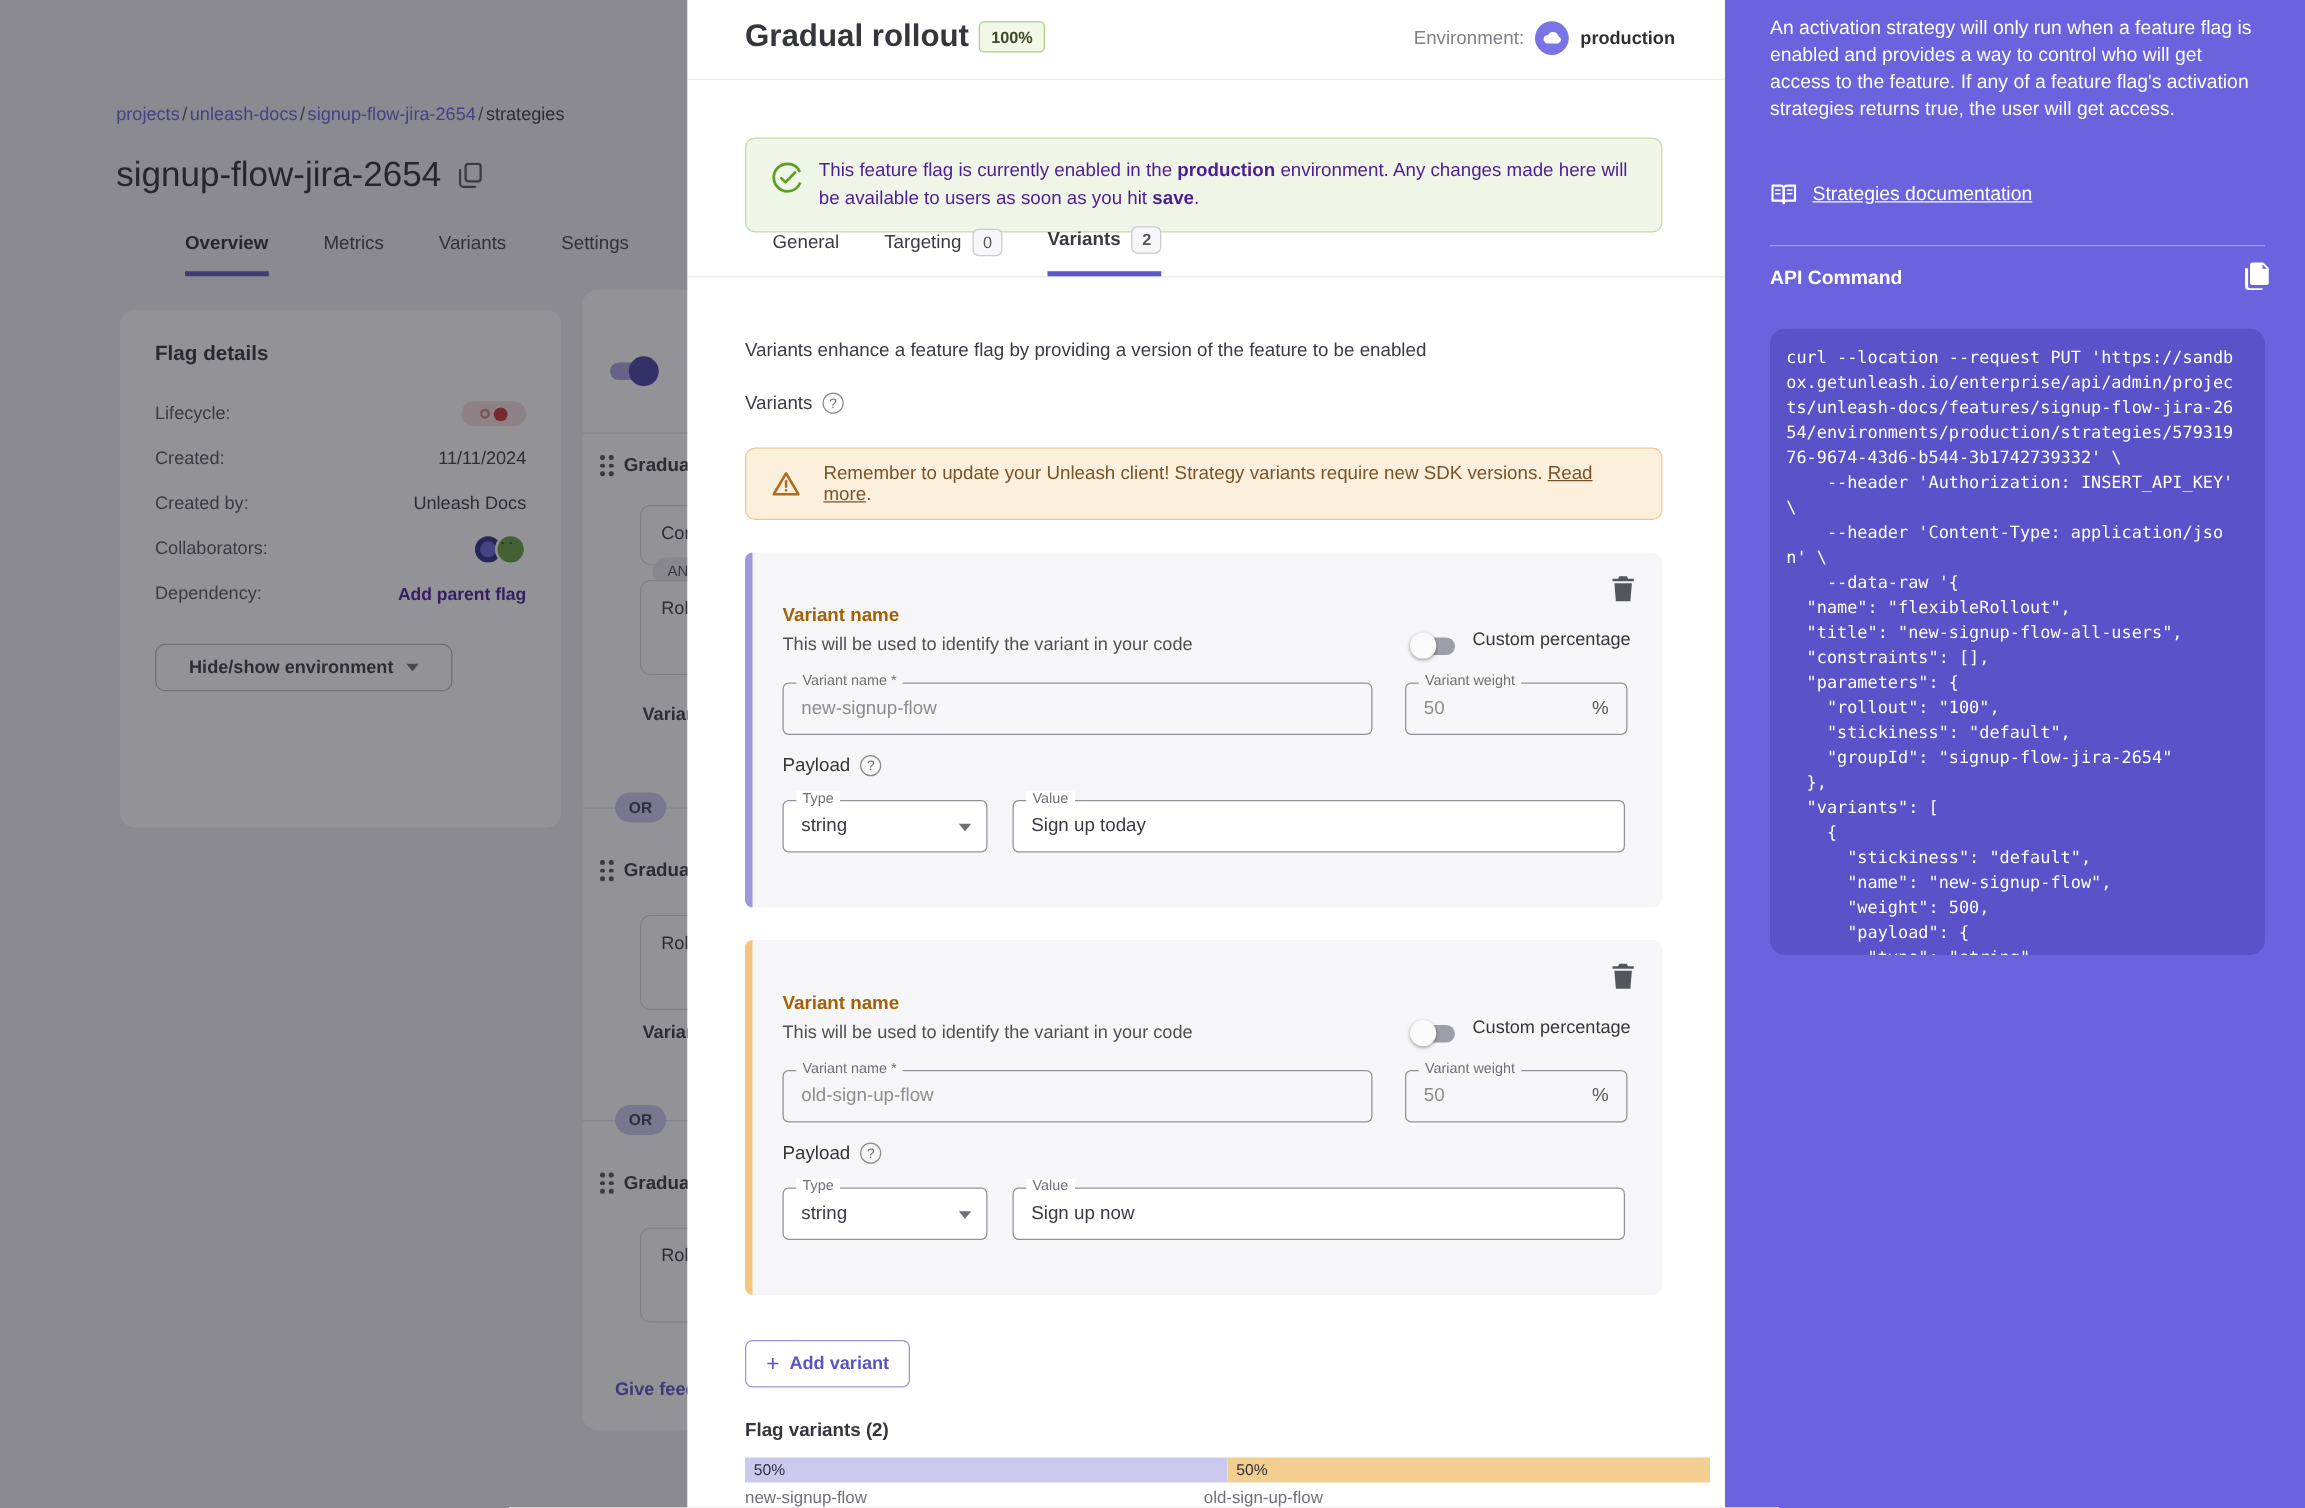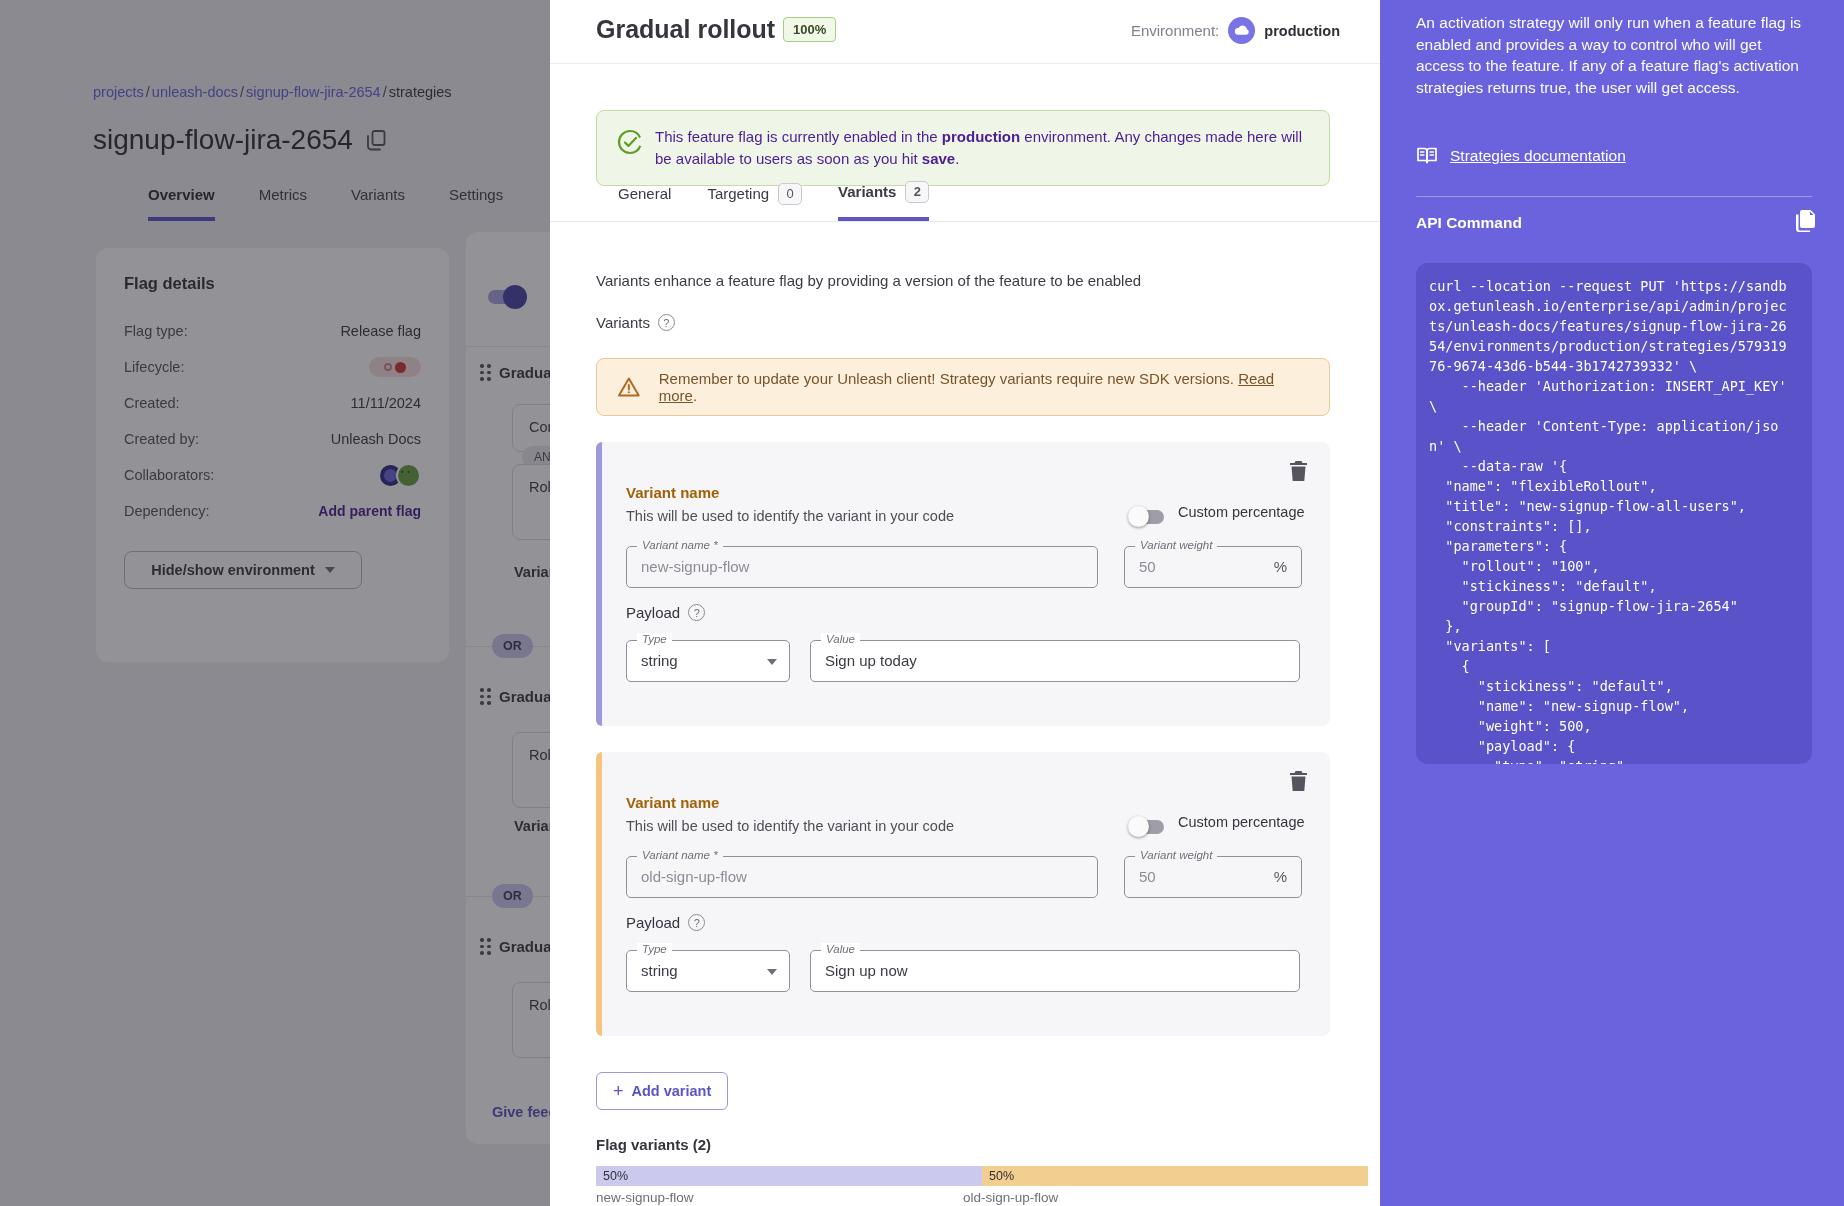--- a/index.html
+++ b/index.html
@@ -90,21 +90,21 @@
   .variant-card { position:absolute; left:46px; width:734px; height:284px; background:#F6F6F9; border-radius:8px; }
   .variant-card .stripe { position:absolute; left:0; top:0; bottom:0; width:6px; border-radius:8px 0 0 8px; }
   .vc-trash { position:absolute; right:22px; top:18px; }
   .vc-name-label { position:absolute; left:30px; top:42px; font-size:15px; font-weight:600; color:#a16207; }
   .vc-sub { position:absolute; left:30px; top:66px; font-size:14.5px; color:#4E4E57; }
   .toggle-off { position:absolute; width:34px; height:14px; background:#9E9EA8; border-radius:7px; }
   .toggle-off::after { content:""; position:absolute; left:-2px; top:-4px; width:21px; height:21px; background:#FAFAFA; border-radius:50%;
     box-shadow:0 1px 3px rgba(0,0,0,0.4); }
   .vc-custom { position:absolute; left:582px; top:62px; font-size:14.5px; color:#35353E; }
   .field { position:absolute; border:1px solid #90909B; border-radius:5px; height:42px; }
-  .field-label { position:absolute; top:-8px; left:10px; font-size:11.5px; color:#6F6F79; background:#F6F6F9; padding:0 5px;font-style:italic; }
+  .field-label { position:absolute; top:-8px; left:10px; font-size:11.5px; color:#6F6F79; background:#F6F6F9; padding:0 5px; }
   .field-value { line-height:40px; padding:0 14px; font-size:15px; color:#3B3B44; white-space:nowrap; overflow:hidden; }
   .field-value.ghost { color:#8C8C96; }
   .pct-suffix { position:absolute; right:14px; top:0; line-height:40px; font-size:15px; color:#55555E; }
   .caret { position:absolute; right:12px; top:18px; width:0; height:0; border-left:5px solid transparent; border-right:5px solid transparent; border-top:6px solid #6F6F79; }
   .vc-payload { position:absolute; left:30px; top:162px; font-size:15px; font-weight:500; color:#35353E; display:flex; gap:8px; align-items:center; }
 
   .add-variant-btn { position:absolute; left:46px; top:1072px; height:38px; border:1px solid #9B96D9; border-radius:6px; background:#fff;
     display:flex; align-items:center; gap:8px; padding:0 16px; color:#5B54C6; font-weight:600; font-size:14.5px; }
   .plus { font-size:18px; font-weight:400; line-height:1; }
   .flagvar-title { position:absolute; left:46px; top:1136px; font-size:15px; font-weight:600; color:#35353E; }
@@ -150,24 +150,20 @@
 
   <div class="abs bg-tabs">
     <div class="bg-tab active">Overview</div>
     <div class="bg-tab">Metrics</div>
     <div class="bg-tab">Variants</div>
     <div class="bg-tab">Settings</div>
   </div>
 
   <div class="abs details-card">
     <div class="details-title">Flag details</div>
-    <div class="detail-row">
-      <span class="detail-label">Flag type:</span>
-      <span class="detail-value">Release flag</span>
-    </div>
     <div class="detail-row">
       <span class="detail-label">Lifecycle:</span>
       <span class="lifecycle-pill">
         <i class="lc-ring"></i>
         <i class="lc-dot"></i>
       </span>
     </div>
     <div class="detail-row">
       <span class="detail-label">Created:</span>
       <span class="detail-value">11/11/2024</span>

